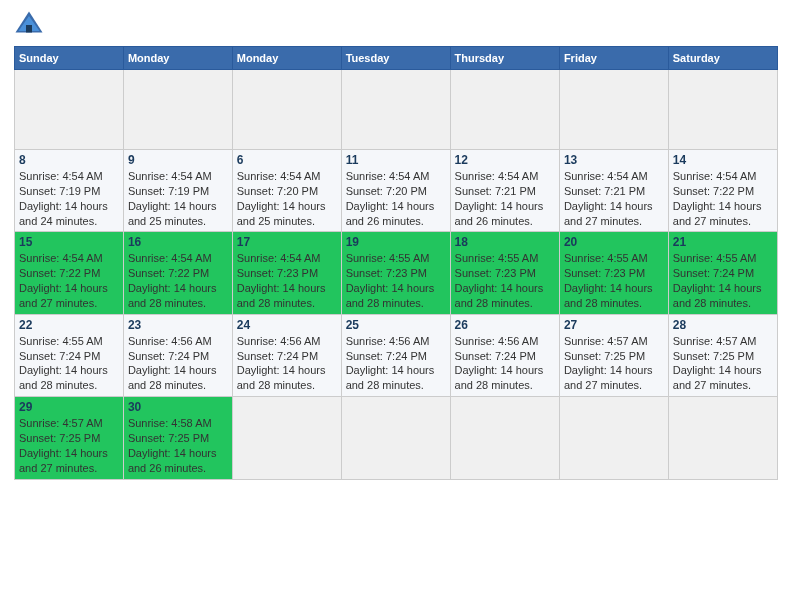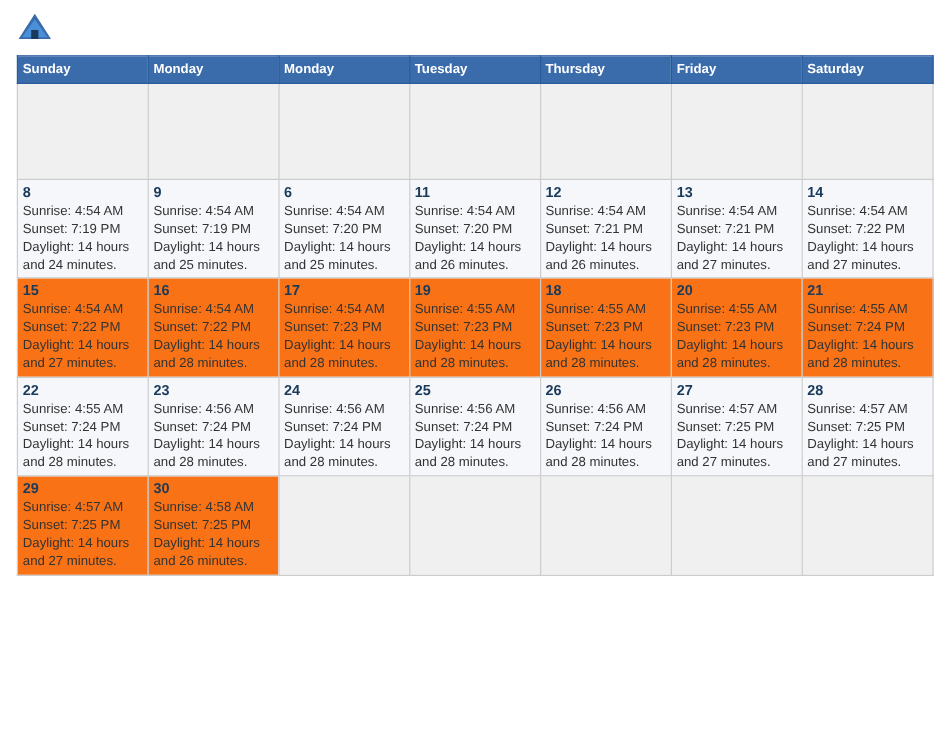--- a/index.html
+++ b/index.html
@@ -56,21 +56,21 @@
       font-size: 11px;
       font-weight: bold;
       border: 1px solid #2a5a9b;
     }
     .calendar td {
       border: 1px solid #ccc;
       vertical-align: top;
       padding: 3px 4px;
       height: 80px;
       width: 113px;
-      background: #f97316;
+      background: #22c55e;
     }
     .calendar tr:nth-child(even) td {
       background: #f5f7fa;
     }
     .day-num {
       font-size: 12px;
       font-weight: bold;
       color: #1a3a5c;
       display: block;
       margin-bottom: 2px;

